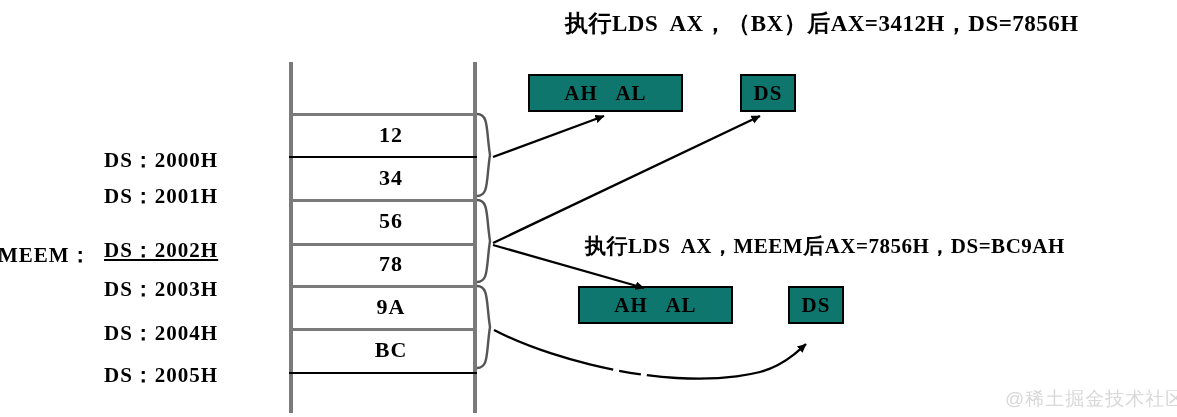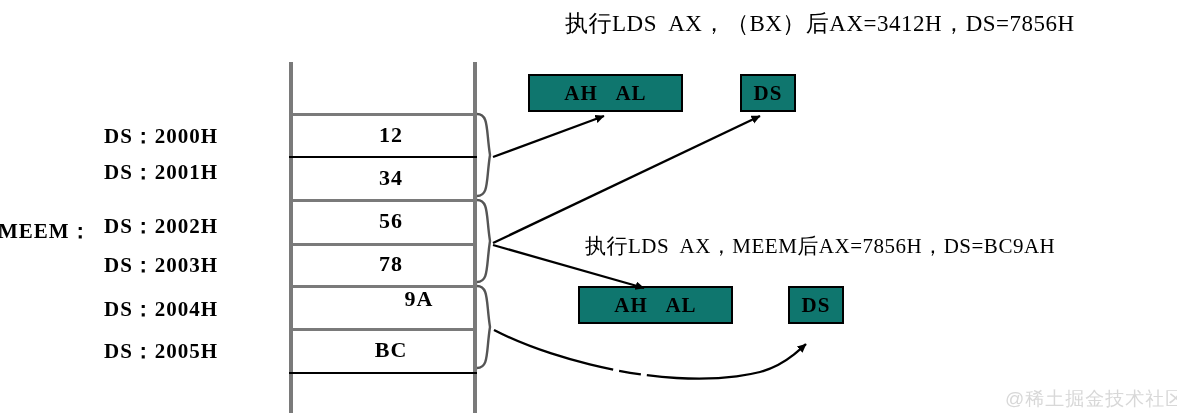--- a/index.html
+++ b/index.html
@@ -11,31 +11,32 @@
   }
   #stage{position:relative;width:1177px;height:417px;}
 
   .txt{position:absolute;white-space:pre;color:#000;}
 
   
   .sentence{
     font-family:"Liberation Serif",serif;
     font-size:23px;
     letter-spacing:0.5px;
-    font-weight:400;
+    font-weight:700;
   }
   #sentence-top{left:565px;top:8px;}
   #sentence-mid{left:585px;top:232px;font-size:21px;text-align:right;}
 
   
   .addr-label{
     font-family:"Liberation Serif",serif;
     font-size:21px;
     letter-spacing:1px;
     font-weight:700;
+    margin-top:24px;
   }
   #meem-label{left:-2px;top:217px;font-size:21px;font-weight:700;letter-spacing:1px;}
 
   
   #mem-table{position:absolute;left:289px;top:62px;width:188px;height:351px;}
   .vline{position:absolute;width:4px;background:#7a7a7a;}
   .hline{position:absolute;height:3px;}
   .hl-gray{background:#7a7a7a;}
   .hl-black{background:#000000;height:2px;}
   .cellval{
@@ -74,21 +75,21 @@
 <div id="stage">
 
   <div class="txt sentence" id="sentence-top">执行LDS  AX，（BX）后AX=3412H，DS=7856H</div>
 
   <div class="txt sentence" id="sentence-mid">执行LDS  AX，MEEM后AX=7856H，DS=BC9AH</div>
 
   <div class="txt addr-label" id="meem-label">MEEM：</div>
 
   <div class="txt addr-label" style="left:104px;top:122px;">DS：2000H</div>
   <div class="txt addr-label" style="left:104px;top:158px;">DS：2001H</div>
-  <div class="txt addr-label" style="left:104px;top:212px;">DS：2002H</div>
+  <div class="txt addr-label" style="left:104px;top:212px;text-decoration:underline;">DS：2002H</div>
   <div class="txt addr-label" style="left:104px;top:251px;">DS：2003H</div>
   <div class="txt addr-label" style="left:104px;top:295px;">DS：2004H</div>
   <div class="txt addr-label" style="left:104px;top:337px;">DS：2005H</div>
 
   <div id="mem-table">
 
     <div class="vline" style="left:0px;top:0px;height:351px;"></div>
     <div class="vline" style="left:184px;top:0px;height:351px;"></div>
 
     <div class="hline hl-gray" style="left:0px;top:51px;width:188px;"></div>
@@ -96,21 +97,21 @@
     <div class="hline hl-gray" style="left:0px;top:137px;width:188px;"></div>
     <div class="hline hl-gray" style="left:0px;top:181px;width:188px;"></div>
     <div class="hline hl-gray" style="left:0px;top:223px;width:188px;"></div>
     <div class="hline hl-gray" style="left:0px;top:266px;width:188px;"></div>
     <div class="hline hl-black" style="left:0px;top:310px;width:188px;"></div>
 
     <div class="cellval" style="top:60px;">12</div>
     <div class="cellval" style="top:103px;">34</div>
     <div class="cellval" style="top:146px;">56</div>
     <div class="cellval" style="top:189px;">78</div>
-    <div class="cellval" style="top:224px;padding-left:28px;">9A</div>
+    <div class="cellval" style="top:232px;">9A</div>
     <div class="cellval" style="top:275px;">BC</div>
   </div>
 
   <div class="regbox" id="box-ah-al-top">AH   AL</div>
   <div class="regbox" id="box-ds-top">DS</div>
   <div class="regbox" id="box-ah-al-bot">AH   AL</div>
   <div class="regbox" id="box-ds-bot">DS</div>
 
   <svg id="overlay" viewBox="0 0 1177 417">
     <defs>

